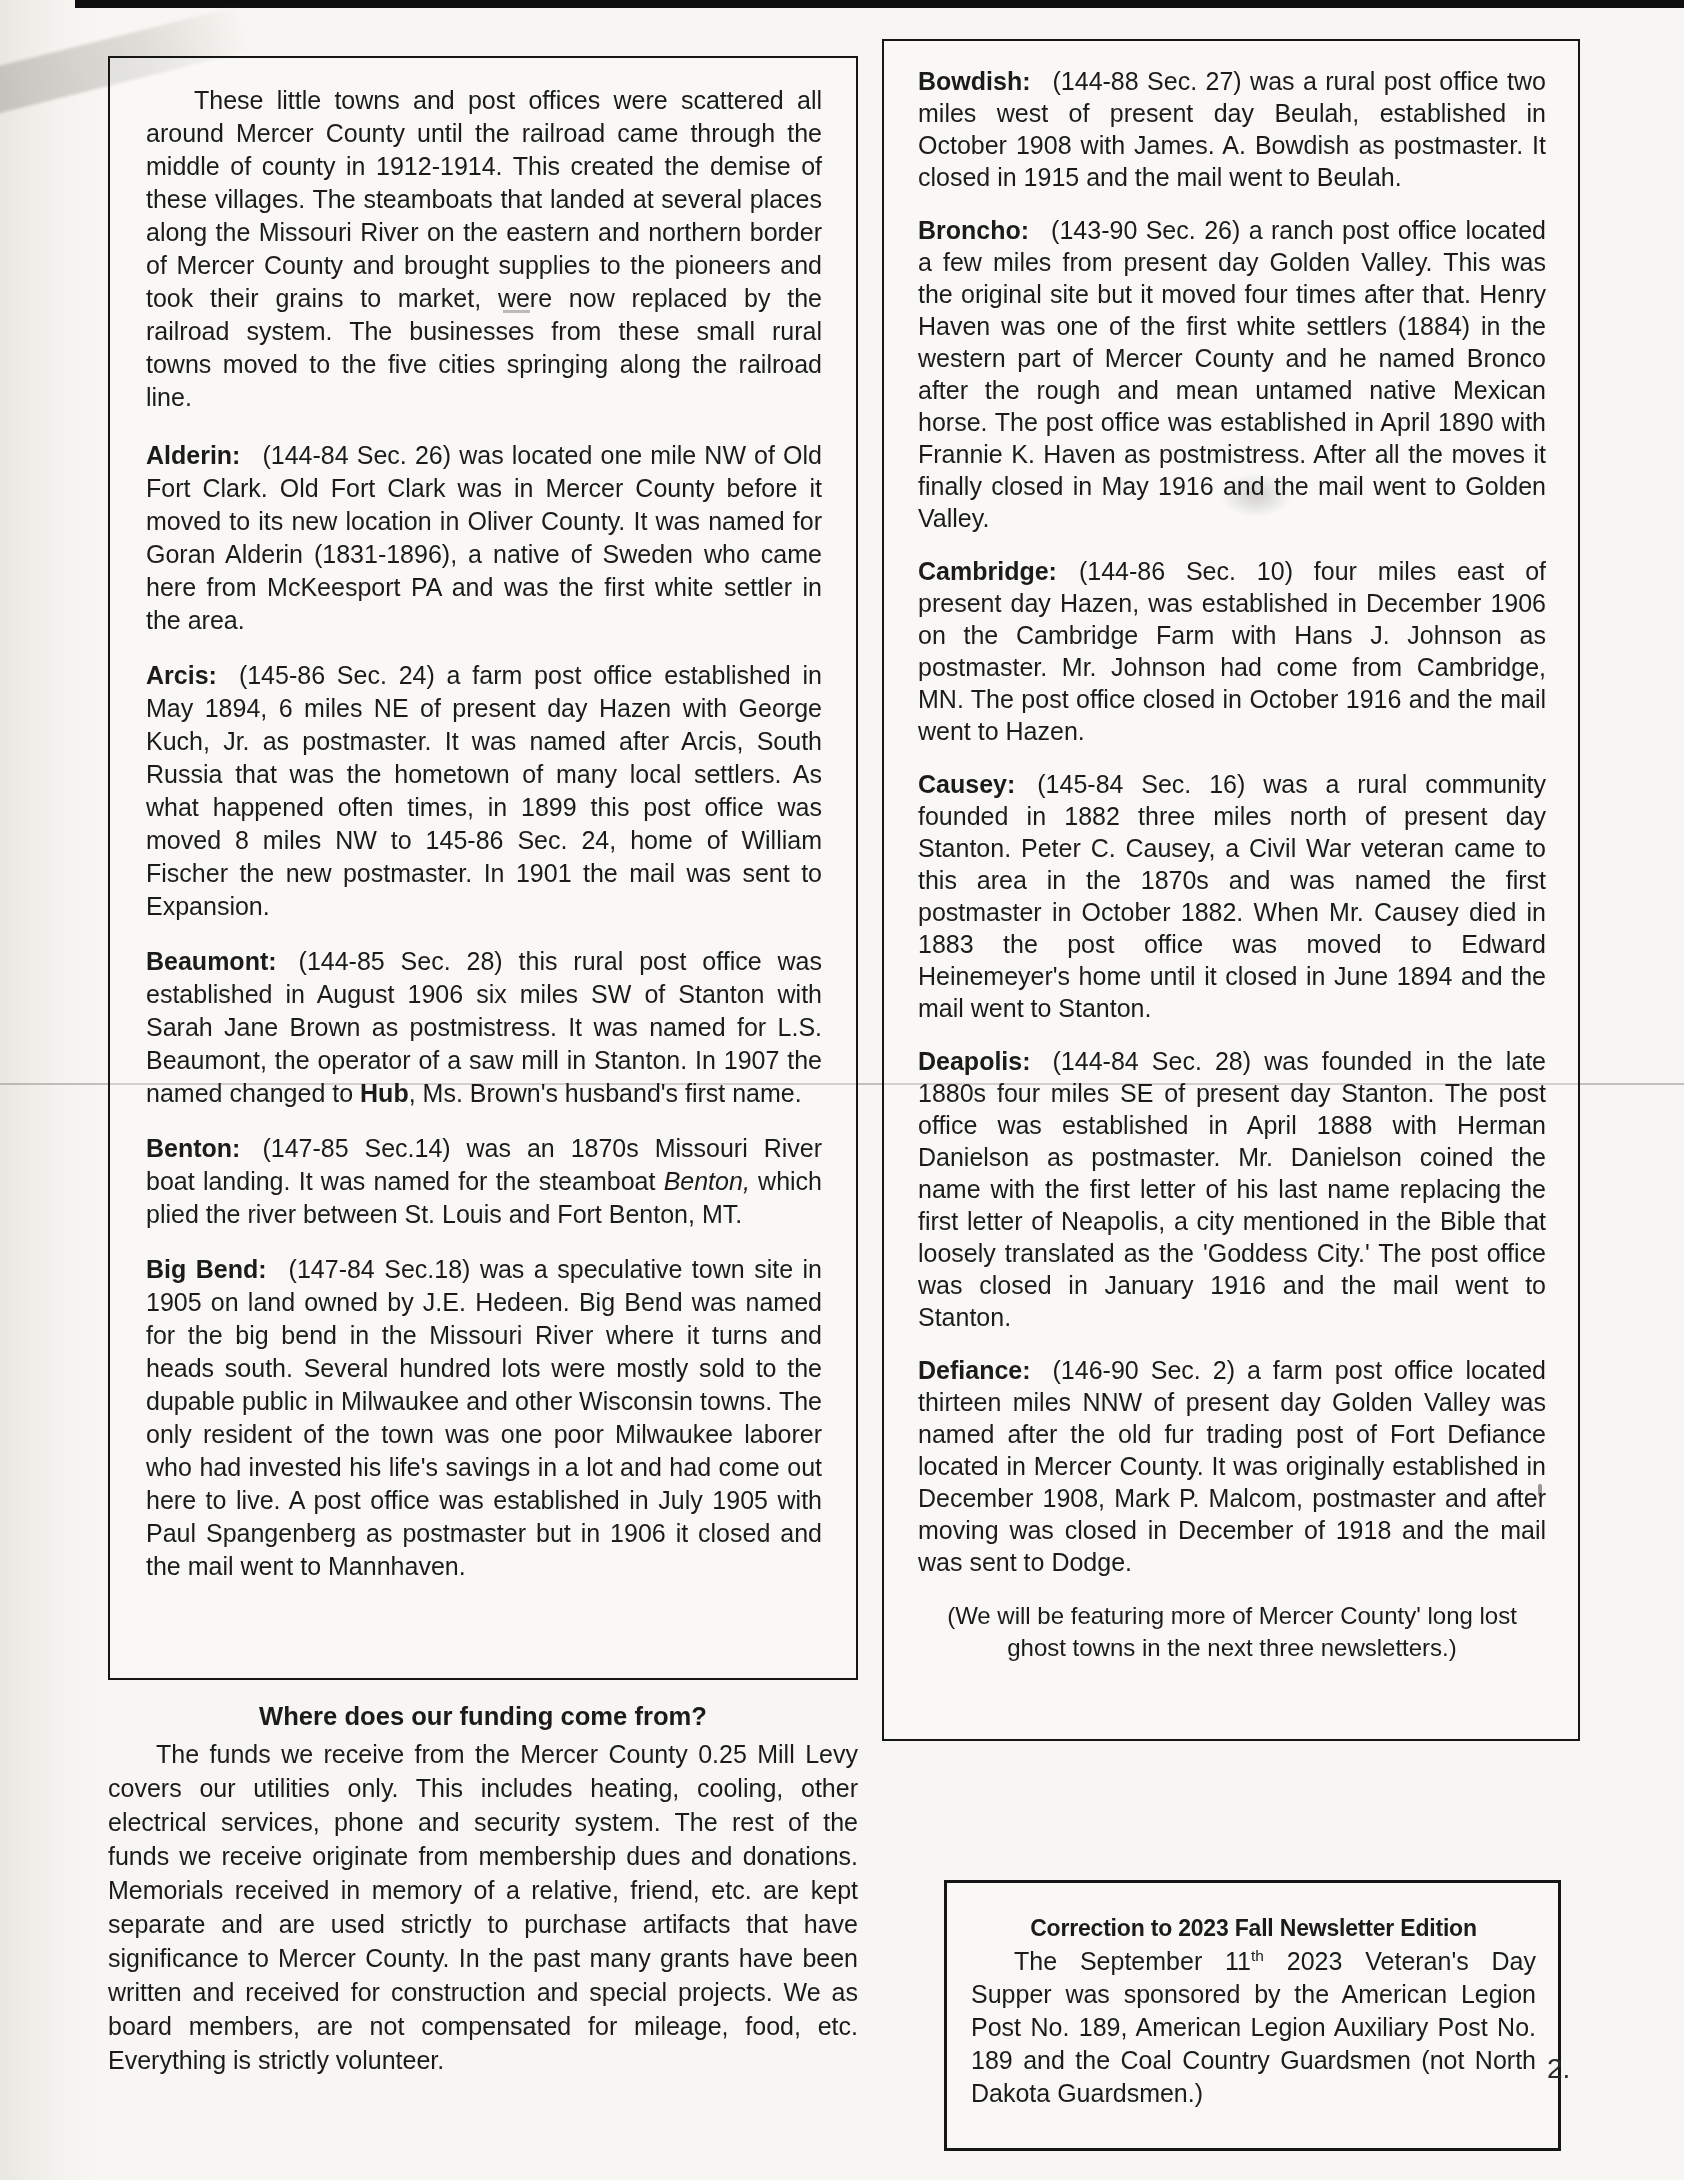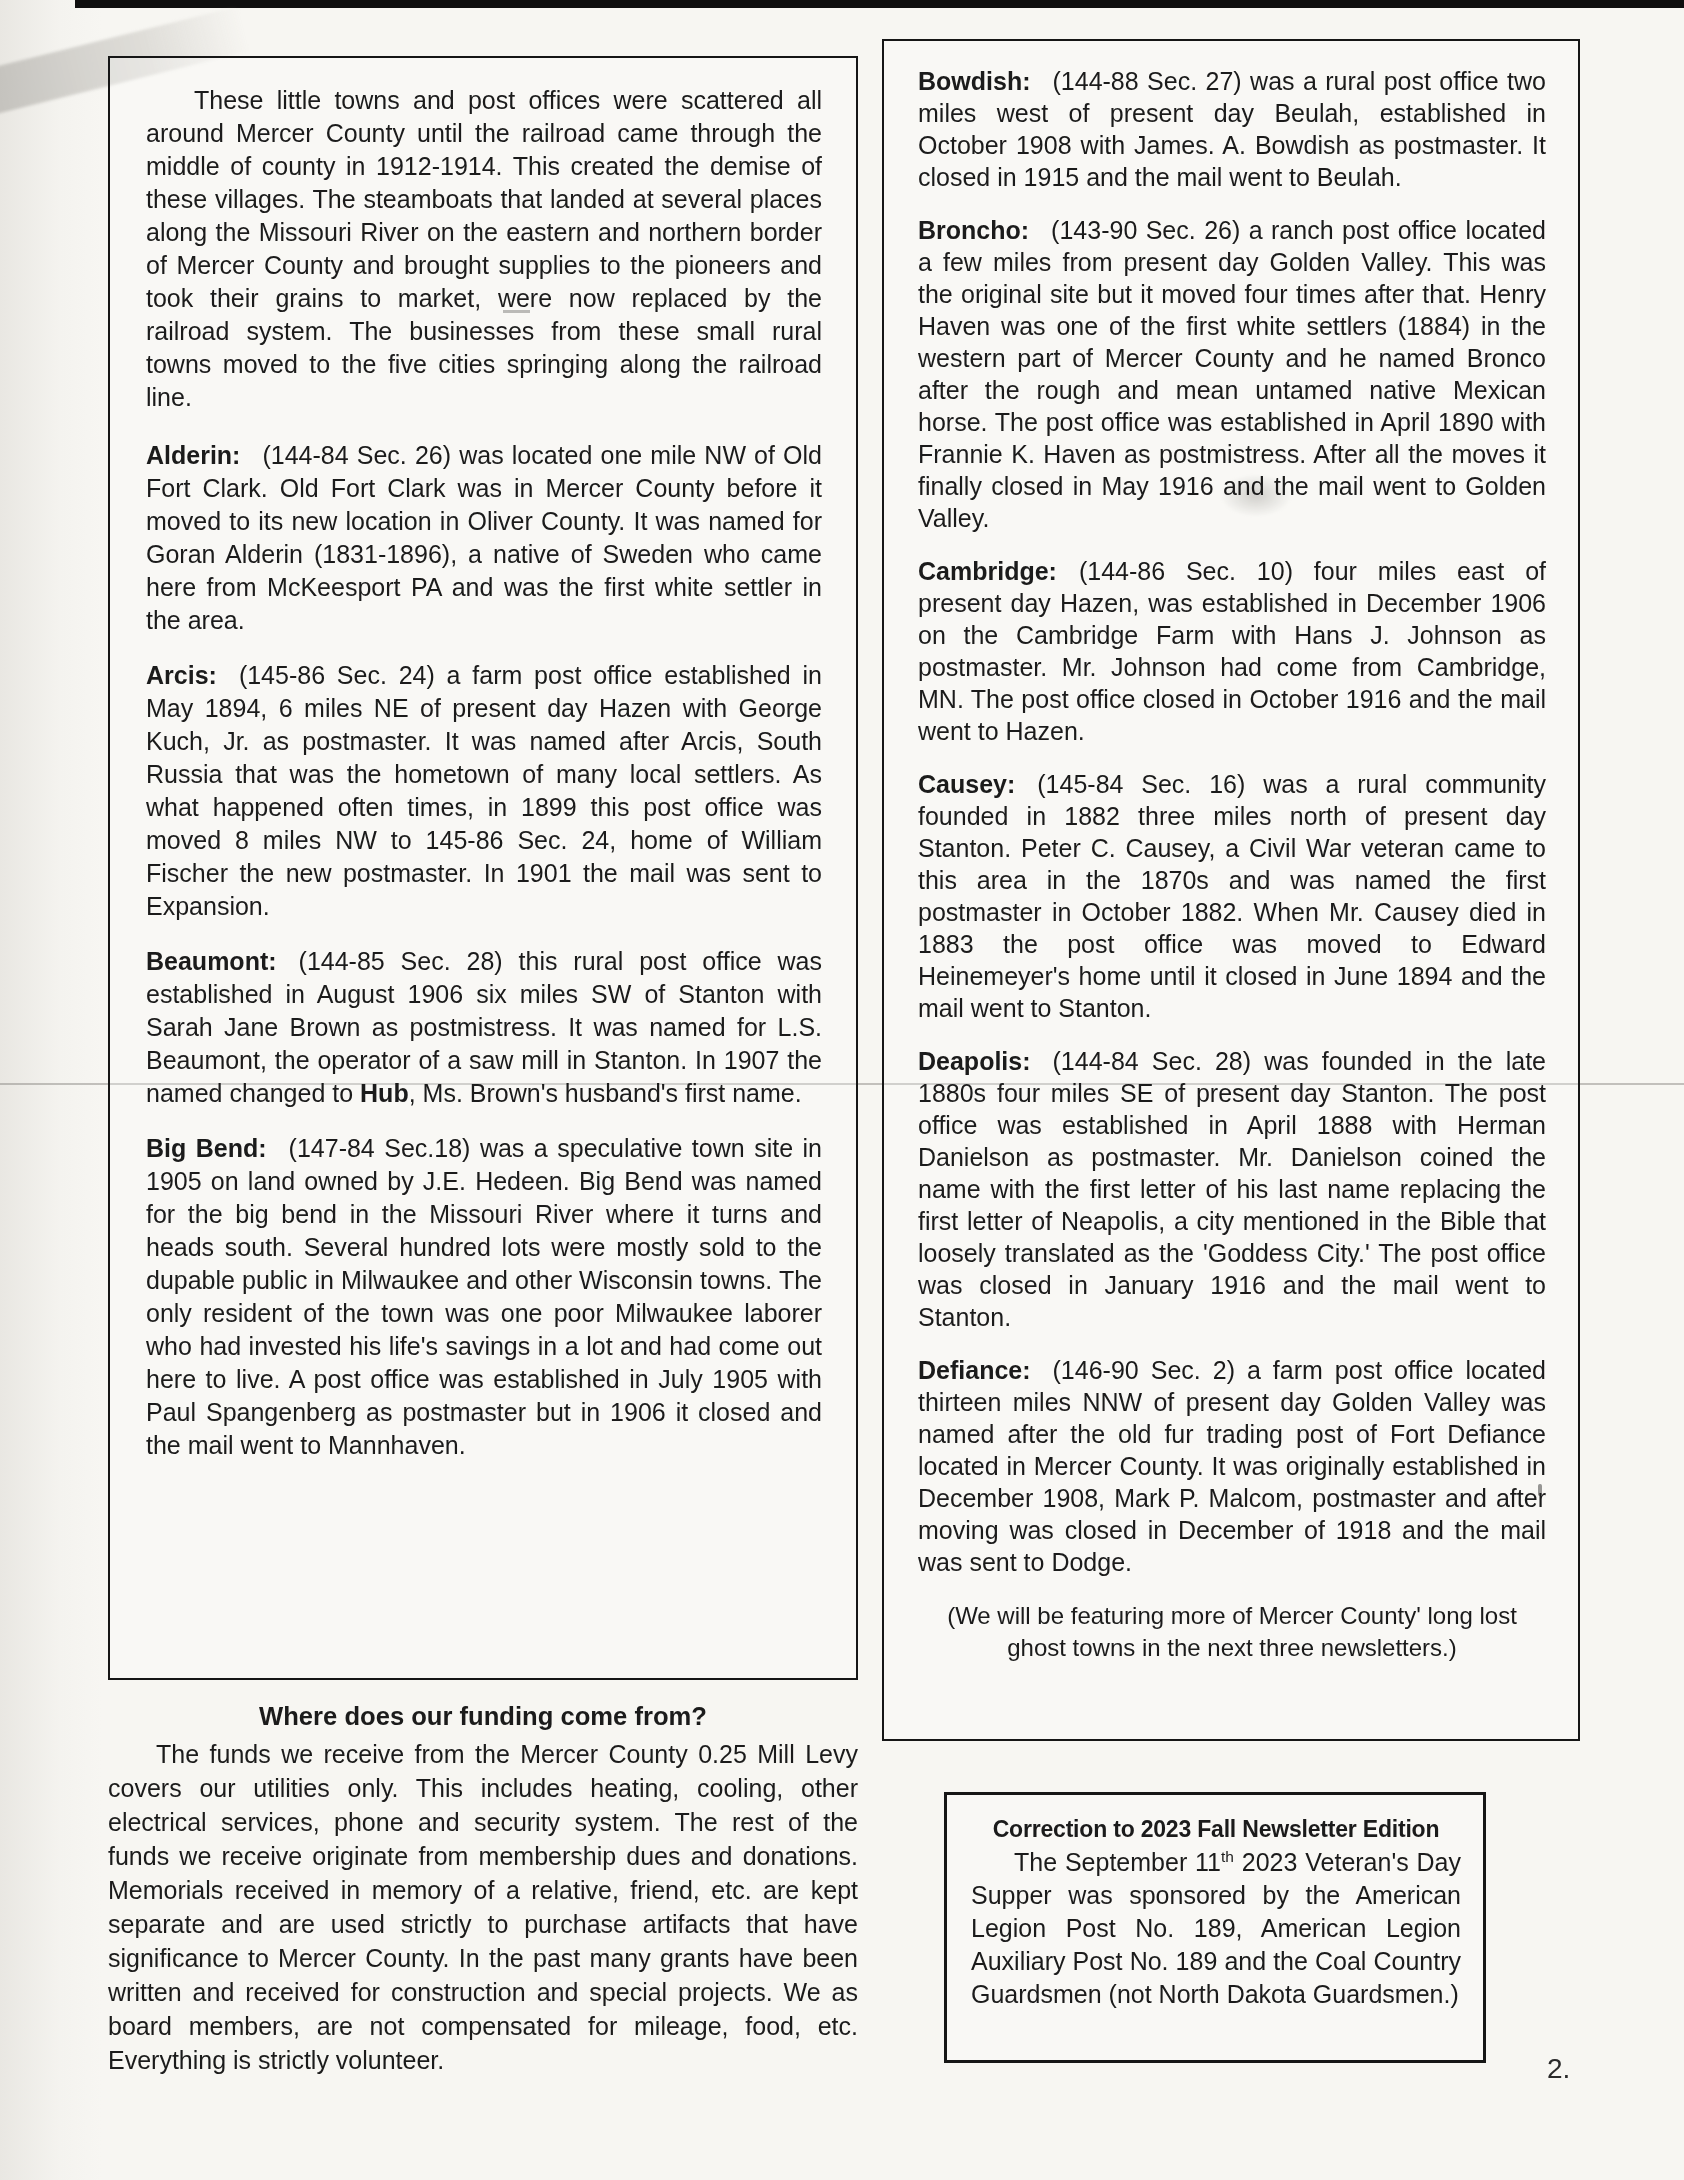--- a/index.html
+++ b/index.html
@@ -27,23 +27,23 @@
   .entry-name{padding-right:22px;}
   .seg-italic{font-style:italic;}
   .seg-bold{font-weight:bold;}
   sup{vertical-align:super;font-size:0.62em;line-height:0;}
   .footnote{margin:5.1px 0 0 0;font-size:21px;line-height:28px;text-align:justify;}
   .closing-note{margin:22px 0 0 0;font-size:24px;line-height:31.5px;text-align:center;padding:0 22px;}
   .funding{position:absolute;left:108px;top:1702px;width:750px;}
   .funding-title{margin:0 0 6px 0;font-size:25.6px;font-weight:bold;text-align:center;}
   .funding-body{margin:0;font-size:25px;line-height:34px;text-align:justify;text-indent:48px;}
   .correction-box{
-    position:absolute;left:944px;top:1792px;width:542px;height:271px;
+    position:absolute;left:944px;top:1880px;width:617px;height:271px;
     border:3.4px solid #161616;box-sizing:border-box;overflow:hidden;
-    padding:21px 22px 0 24px;background:rgba(255,255,255,0.25);
+    padding:32px 22px 0 24px;background:rgba(255,255,255,0.25);
   }
   .correction-title{margin:0;font-size:23px;font-weight:bold;text-align:center;letter-spacing:-0.2px;}
   .correction-body{margin:3.4px 0 0 0;font-size:25px;line-height:33px;text-align:justify;text-indent:43px;}
   .page-number{position:absolute;left:1547px;top:2053px;font-size:28px;color:#2a2a2a;}
   
   .scan-bar-top{position:absolute;top:0;left:75px;width:1610px;height:7.7px;background:#0f0f0f;}
   .scan-streak{
     position:absolute;top:39px;left:-31px;width:281px;height:46px;border-radius:8.5px;
     background:linear-gradient(90deg,#b4b2ad,#d8d6d1 65%,rgba(216,214,209,0));
     transform:rotate(-14deg);opacity:.75;filter:blur(1.7px);
@@ -74,20 +74,21 @@
   <p class="para">These little towns and post offices were scattered all around Mercer County until the railroad came through the middle of county in 1912-1914.  This created the demise of these villages. The steamboats that landed at several places along the Missouri River on the eastern and northern border of Mercer County and brought supplies to the pioneers and took their grains to market, were now replaced by the railroad system. The businesses from these small rural towns moved to the five cities springing along the railroad line.</p>
 
 </div>
     <div class="entries">
   <p class="entry"><b class="entry-name">Alderin:</b><span class="entry-body"><span>(144-84 Sec. 26)  was located one mile NW of Old Fort Clark.  Old Fort Clark was in Mercer County before it moved to its new location in Oliver County. It was named for Goran Alderin (1831-1896), a native of Sweden who came here from McKeesport PA and was the first white settler in the area.</span></span></p>
 
   <p class="entry"><b class="entry-name">Arcis:</b><span class="entry-body"><span>(145-86 Sec. 24)  a farm post office established in May 1894, 6 miles NE of present day Hazen with George Kuch, Jr. as postmaster. It was named after Arcis, South Russia that was the hometown of many local settlers. As what happened often times, in 1899 this post office was moved 8 miles NW to 145-86 Sec. 24, home of William Fischer the new postmaster.  In 1901 the mail was sent to Expansion.</span></span></p>
 
   <p class="entry"><b class="entry-name">Beaumont:</b><span class="entry-body"><span>(144-85 Sec. 28)  this rural post office was established in August 1906 six miles SW of Stanton with Sarah Jane Brown as postmistress.  It was named for L.S. Beaumont, the operator of a saw mill in Stanton. In 1907 the named changed to </span><span class="seg-bold">Hub</span><span>, Ms. Brown's husband's first name.</span></span></p>
 
+  <p class="entry"><b class="entry-name">Benton:</b><span class="entry-body"><span>(147-85 Sec.14) was an 1870s Missouri River boat landing.  It was named for the steamboat </span><span class="seg-italic">Benton,</span><span> which plied the river between St. Louis and Fort Benton, MT.</span></span></p>
 
   <p class="entry"><b class="entry-name">Big Bend:</b><span class="entry-body"><span>(147-84 Sec.18) was a speculative town site in 1905 on land owned by J.E. Hedeen.  Big Bend was named for the big bend in the Missouri River where it turns and heads south.  Several hundred lots were mostly sold to the dupable public in Milwaukee and other Wisconsin towns.  The only resident of the town was one poor Milwaukee laborer who had invested his life's savings in a lot and had come out here to live. A post office was established in July 1905 with Paul Spangenberg as postmaster but in 1906 it closed and the mail went to Mannhaven.</span></span></p>
 </div>
   </div>
 
   <div class="funding">
     <p class="funding-title">Where does our funding come from?</p>
     <p class="funding-body">The funds we receive from the Mercer County 0.25 Mill Levy covers our utilities only.  This includes heating, cooling, other electrical services, phone and security system.  The rest of the funds we receive originate from membership dues and donations. Memorials received in memory of a relative, friend, etc. are kept separate and are used strictly to purchase artifacts that have significance to Mercer County.  In the past many grants have been written and received for construction and special projects. We as board members, are not compensated for mileage, food, etc.  Everything is strictly volunteer.</p>
   </div>
 

